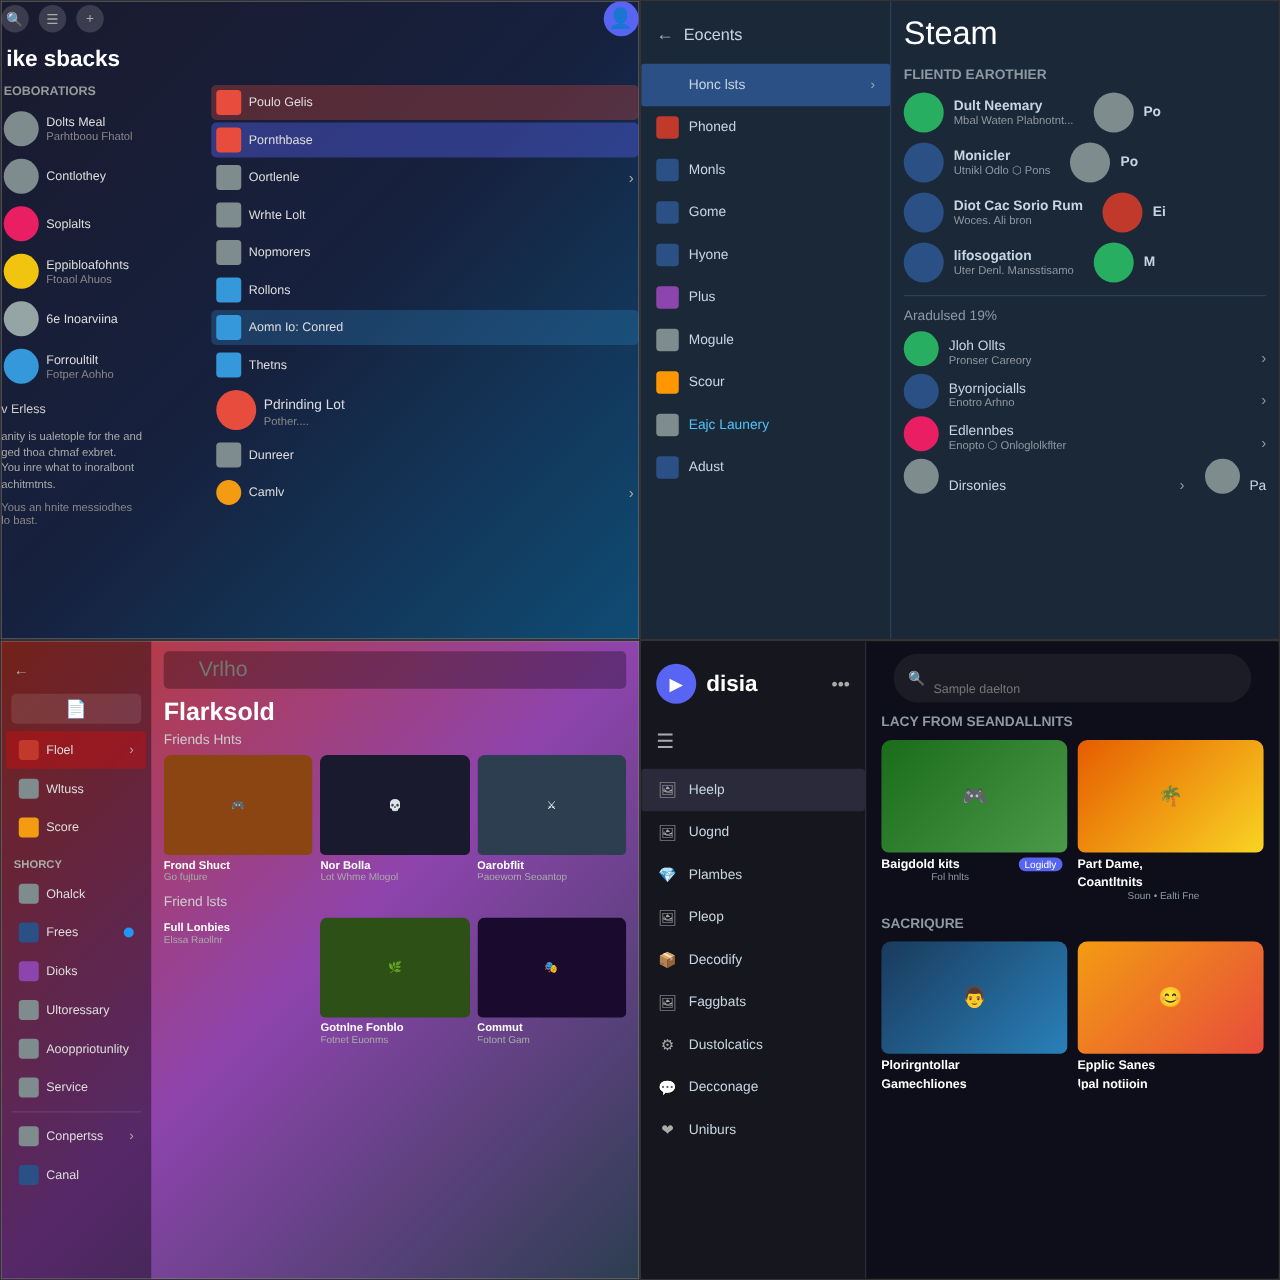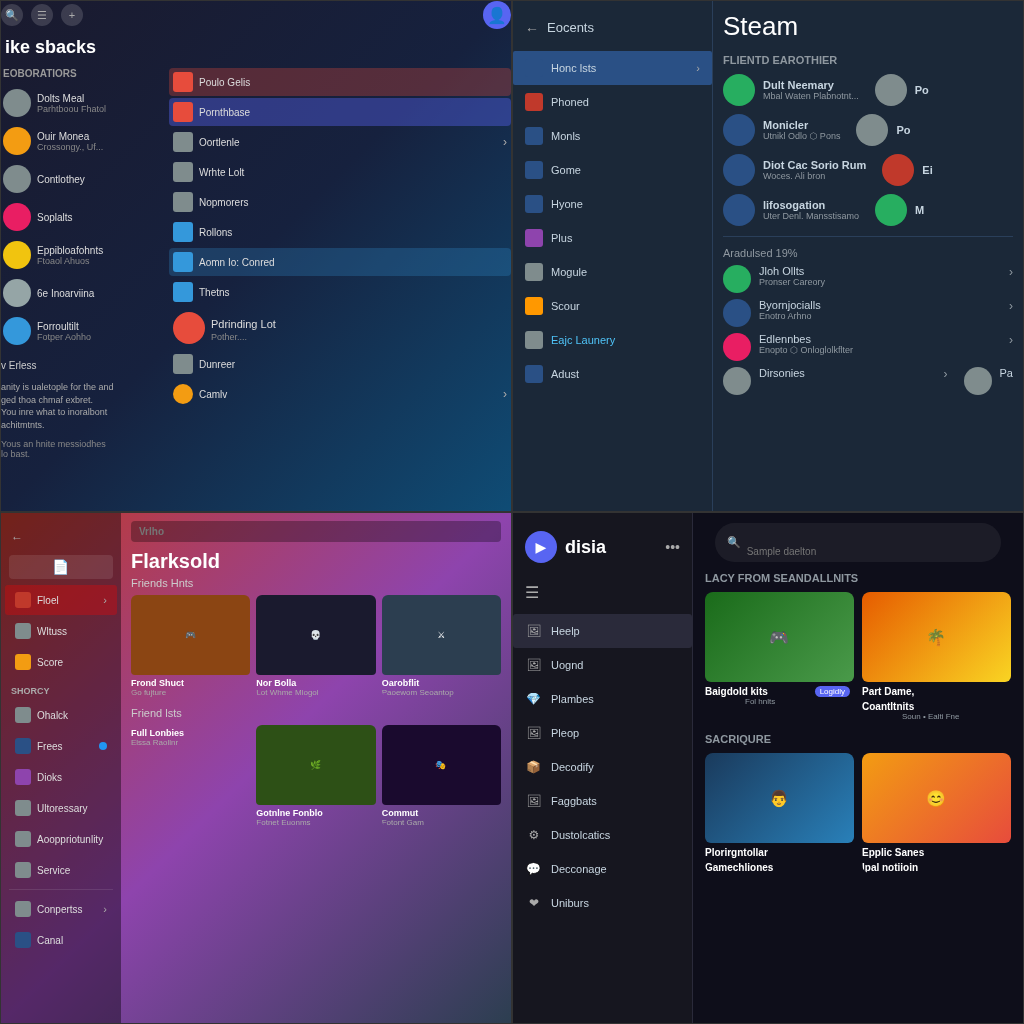--- a/index.html
+++ b/index.html
@@ -42,40 +42,40 @@
     .tr-nav-text { color: #c7d5e0; font-size: 11px; }
     .tr-main { flex: 1; padding: 10px; overflow: hidden; }
     .tr-main-title { color: #fff; font-size: 26px; font-weight: normal; margin-bottom: 12px; }
     .tr-section-label { color: #8f98a0; font-size: 11px; font-weight: bold; text-transform: uppercase; margin-bottom: 8px; }
     .tr-friend-item { display: flex; align-items: center; gap: 8px; margin-bottom: 8px; }
     .tr-friend-avatar { width: 32px; height: 32px; border-radius: 50%; flex-shrink: 0; }
     .tr-friend-name { color: #c7d5e0; font-size: 11px; font-weight: bold; }
     .tr-friend-status { color: #8f98a0; font-size: 9px; }
     .tr-divider { border: none; border-top: 1px solid #2a3f5a; margin: 10px 0; }
     .tr-progress-label { color: #8f98a0; font-size: 11px; margin-bottom: 6px; }
-    .tr-prog-item { display: flex; align-items: flex-start; gap: 8px; margin-bottom: 6px; }
+    .tr-prog-item { display: flex; align-items: flex-end; gap: 8px; margin-bottom: 6px; }
     .tr-prog-icon { width: 28px; height: 28px; border-radius: 50%; flex-shrink: 0; }
     .tr-prog-name { color: #c7d5e0; font-size: 11px; }
     .tr-prog-sub { color: #8f98a0; font-size: 9px; }
     .tr-arrow { color: #8f98a0; font-size: 12px; margin-left: auto; }
     
     
     .panel-bl { background: linear-gradient(135deg, #c0392b 0%, #8e44ad 50%, #2c3e50 100%); }
     .bl-inner { display: flex; height: 100%; }
     .bl-sidebar { width: 120px; background: rgba(0,0,0,0.4); padding: 10px 0; flex-shrink: 0; }
     .bl-back { display: flex; align-items: center; gap: 4px; padding: 6px 10px; color: #aaa; font-size: 12px; cursor: pointer; }
     .bl-create-btn { margin: 6px 8px; background: rgba(255,255,255,0.1); border-radius: 4px; padding: 4px 6px; display: flex; align-items: center; justify-content: center; cursor: pointer; }
     .bl-create-icon { color: #fff; font-size: 14px; }
     .bl-nav-item { display: flex; align-items: center; gap: 6px; padding: 7px 10px; cursor: pointer; border-radius: 3px; margin: 1px 4px; }
     .bl-nav-item.active { background: rgba(255,0,0,0.3); }
     .bl-nav-icon { width: 16px; height: 16px; border-radius: 3px; flex-shrink: 0; }
     .bl-nav-text { color: #ddd; font-size: 10px; }
     .bl-section-label { color: #aaa; font-size: 9px; text-transform: uppercase; padding: 8px 10px 3px; font-weight: bold; }
     .bl-main { flex: 1; padding: 8px 10px; overflow: hidden; }
-    .bl-search { background: rgba(0,0,0,0.3); border: none; border-radius: 4px; padding: 5px 8px; color: #ddd; font-size: 10px; width: 100%; margin-bottom: 8px; font-weight: bold; }
+    .bl-search { background: rgba(0,0,0,0.3); border: none; border-radius: 4px; padding: 5px 28px; color: #ddd; font-size: 17px; width: 100%; margin-bottom: 8px; }
     .bl-page-title { color: #fff; font-size: 20px; font-weight: bold; margin-bottom: 4px; }
     .bl-sub-section { color: #ccc; font-size: 11px; font-weight: normal; margin-bottom: 6px; }
     .bl-games-row { display: flex; gap: 6px; margin-bottom: 10px; }
     .bl-game-card { flex: 1; border-radius: 6px; overflow: hidden; cursor: pointer; }
     .bl-game-title { color: #fff; font-size: 9px; font-weight: bold; margin-top: 3px; }
     .bl-game-sub { color: #aaa; font-size: 8px; }
     .bl-game-placeholder { width: 100%; height: 80px; border-radius: 4px; display: flex; align-items: center; justify-content: center; font-size: 9px; color: #fff; }
     
     
     .panel-br { background: #0e0e1a; }
@@ -128,27 +128,20 @@
         <div class="tl-left">
           <div class="tl-section-title">Eoboratiors</div>
           <div class="tl-item">
             <div class="tl-avatar bg-gray"></div>
             <div>
                 <div class="tl-item-text">Dolts Meal</div>
                 <div class="tl-item-sub">Parhtboou Fhatol</div>
               </div>
           </div>
           <div class="tl-item">
-            <div class="tl-avatar bg-yellow"></div>
-            <div>
-                <div class="tl-item-text">Ouir Monea</div>
-                <div class="tl-item-sub">Crossongy., Uf...</div>
-              </div>
-          </div>
-          <div class="tl-item">
             <div class="tl-avatar bg-gray"></div>
             <div>
                 <div class="tl-item-text">Contlothey</div>
               </div>
           </div>
           <div class="tl-item">
             <div class="tl-avatar bg-pink"></div>
             <div>
                 <div class="tl-item-text">Soplalts</div>
               </div>

